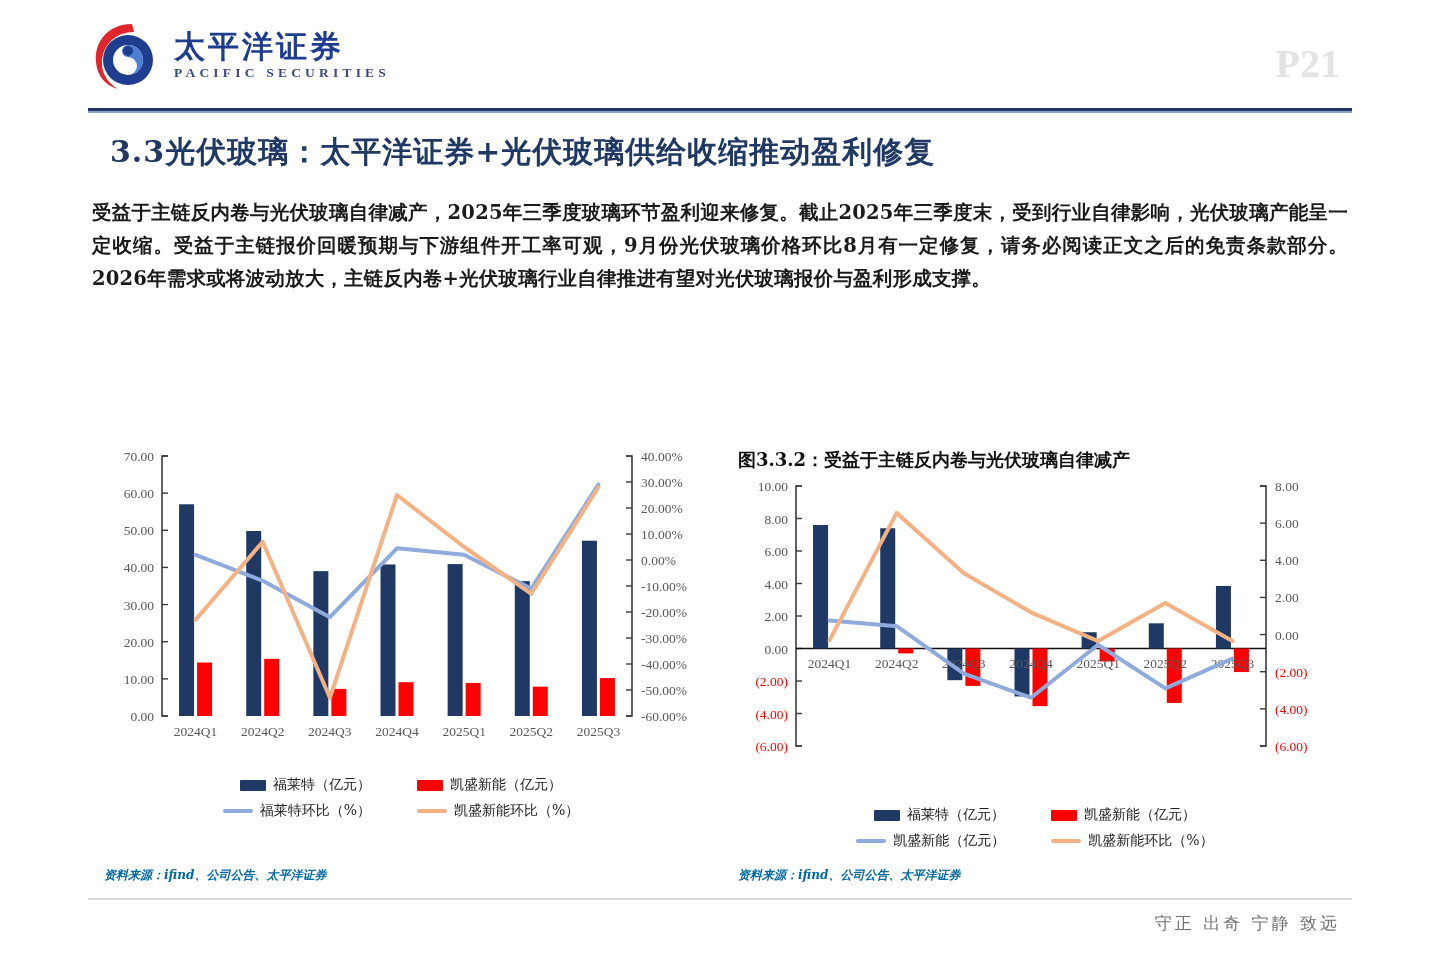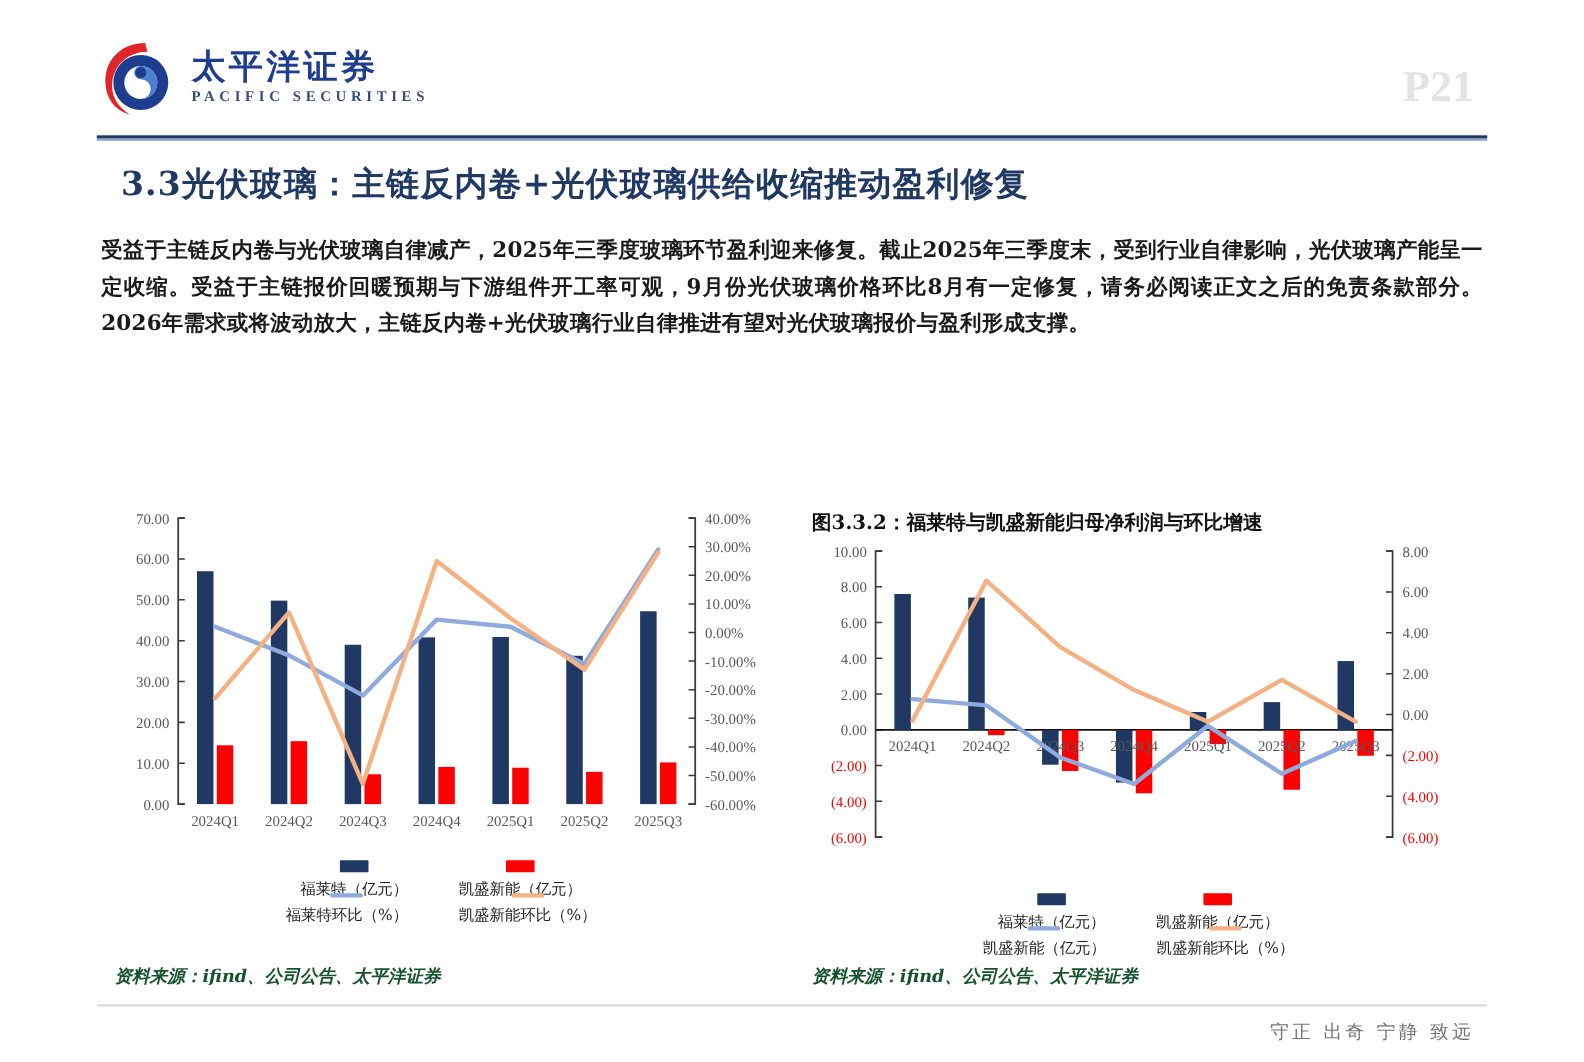--- a/index.html
+++ b/index.html
@@ -3,21 +3,21 @@
 <meta charset="utf-8">
 <style>
   html,body{margin:0;padding:0;}
   body{
     width:1440px;height:965px;
     background:#ffffff;
     font-family:"Liberation Serif","DejaVu Serif",serif;
     overflow:hidden;
     position:relative;
   }
-  .slide{position:absolute;inset:0;margin-top:15px;}
+  .slide{position:absolute;inset:0;}
 
   
   .logo-wrap{position:absolute;left:88px;top:18px;display:flex;align-items:center;gap:10px;}
   .logo-mark{width:76px;height:74px;position:relative;}
   .pagenum{
     position:absolute;right:100px;top:40px;
     font-family:Liberation Serif, serif;
     font-size:40px;font-weight:700;color:#e3e3e3;letter-spacing:0px;
   }
   .header-rule{position:absolute;left:88px;right:88px;top:108px;height:5px;}
@@ -48,28 +48,28 @@
   .fig-title{
     font-family:"DejaVu Serif","Liberation Serif",serif;
     font-weight:700;font-size:18px;color:#111;margin:0 0 6px 8px;
   }
   .plotbox{position:relative;width:610px;height:320px;}
   .plotbox svg{display:block;}
 
   .legend{position:relative;margin-top:4px;height:60px;}
   .legend-row{display:flex;justify-content:center;gap:46px;height:26px;align-items:center;}
   .lg{display:flex;align-items:center;gap:7px;
-      font-family:"DejaVu Serif","Liberation Serif",serif;font-size:14px;color:#222;flex-direction:column;}
+      font-family:"DejaVu Serif","Liberation Serif",serif;font-size:14px;color:#222;}
   .sw-bar{width:26px;height:11px;border-radius:1px;}
   .sw-line{width:30px;height:4px;border-radius:2px;}
 
   .src{
     position:absolute;bottom:6px;left:8px;
     font-family:"DejaVu Serif","Liberation Serif",serif;
-    font-style:italic;font-weight:700;font-size:16px;color:#14532d;
+    font-style:italic;font-weight:700;font-size:12px;color:#0369a1;
   }
 
   
   .foot-rule{position:absolute;left:88px;right:88px;top:898px;height:2px;background:#d9d9d9;}
   .foot-left{
     position:absolute;left:88px;top:912px;
     font-family:"DejaVu Serif","Liberation Serif",serif;
     font-size:17px;color:#333;
   }
   .foot-right{
@@ -101,21 +101,21 @@
     </div>
   </div>
 
   <div class="pagenum">P21</div>
 
   <div class="header-rule">
     <div class="a"></div>
       <div class="b"></div>
   </div>
 
-  <div class="sec-title">3.3光伏玻璃：主链反内卷+光伏玻璃供给收缩推动盈利修复</div>
+  <div class="sec-title">3.3光伏玻璃：太平洋证券+光伏玻璃供给收缩推动盈利修复</div>
   <div class="para">受益于主链反内卷与光伏玻璃自律减产，2025年三季度玻璃环节盈利迎来修复。截止2025年三季度末，受到行业自律影响，光伏玻璃产能呈一定收缩。受益于主链报价回暖预期与下游组件开工率可观，9月份光伏玻璃价格环比8月有一定修复，请务必阅读正文之后的免责条款部分。2026年需求或将波动放大，主链反内卷+光伏玻璃行业自律推进有望对光伏玻璃报价与盈利形成支撑。</div>
 
   <div class="panel left">
     <div class="plotbox">
       <svg id="svg-left" width="610" height="320" viewBox="0 0 610 320">
           <path d="M72 8 L66 8 L66 268 L72 268" fill="none" stroke="#3b3b3b" stroke-width="1.6"></path>
           <path d="M530 8 L536 8 L536 268 L530 268" fill="none" stroke="#3b3b3b" stroke-width="1.6"></path>
           <line x1="66" y1="268" x2="72" y2="268" stroke="#3b3b3b" stroke-width="1.4"></line>
           <text x="58" y="273" text-anchor="end" font-size="13.5" fill="#595959">0.00</text>
           <line x1="66" y1="230.85714285714286" x2="72" y2="230.85714285714286" stroke="#3b3b3b" stroke-width="1.4"></line>
@@ -198,21 +198,21 @@
         <div class="lg">
           <span class="sw-line" style="background:#F4B183"></span>
           <span>凯盛新能环比（%）</span>
         </div>
       </div>
     </div>
     <div class="src">资料来源：ifind、公司公告、太平洋证券</div>
   </div>
 
   <div class="panel right">
-    <div class="fig-title">图3.3.2：福莱特与凯盛新能归母净利润与环比增速</div>
+    <div class="fig-title">图3.3.2：受益于主链反内卷与光伏玻璃自律减产</div>
     <div class="plotbox">
       <svg id="svg-right" width="610" height="320" viewBox="0 0 610 320">
           <path d="M72 8 L66 8 L66 268 L72 268" fill="none" stroke="#3b3b3b" stroke-width="1.6"></path>
           <path d="M530 8 L536 8 L536 268 L530 268" fill="none" stroke="#3b3b3b" stroke-width="1.6"></path>
           <line x1="66" y1="268" x2="72" y2="268" stroke="#3b3b3b" stroke-width="1.4"></line>
           <text x="58" y="273" text-anchor="end" font-size="13.5" fill="#FF0000">(6.00)</text>
           <line x1="66" y1="235.5" x2="72" y2="235.5" stroke="#3b3b3b" stroke-width="1.4"></line>
           <text x="58" y="240.5" text-anchor="end" font-size="13.5" fill="#FF0000">(4.00)</text>
           <line x1="66" y1="203" x2="72" y2="203" stroke="#3b3b3b" stroke-width="1.4"></line>
           <text x="58" y="208" text-anchor="end" font-size="13.5" fill="#FF0000">(2.00)</text>

